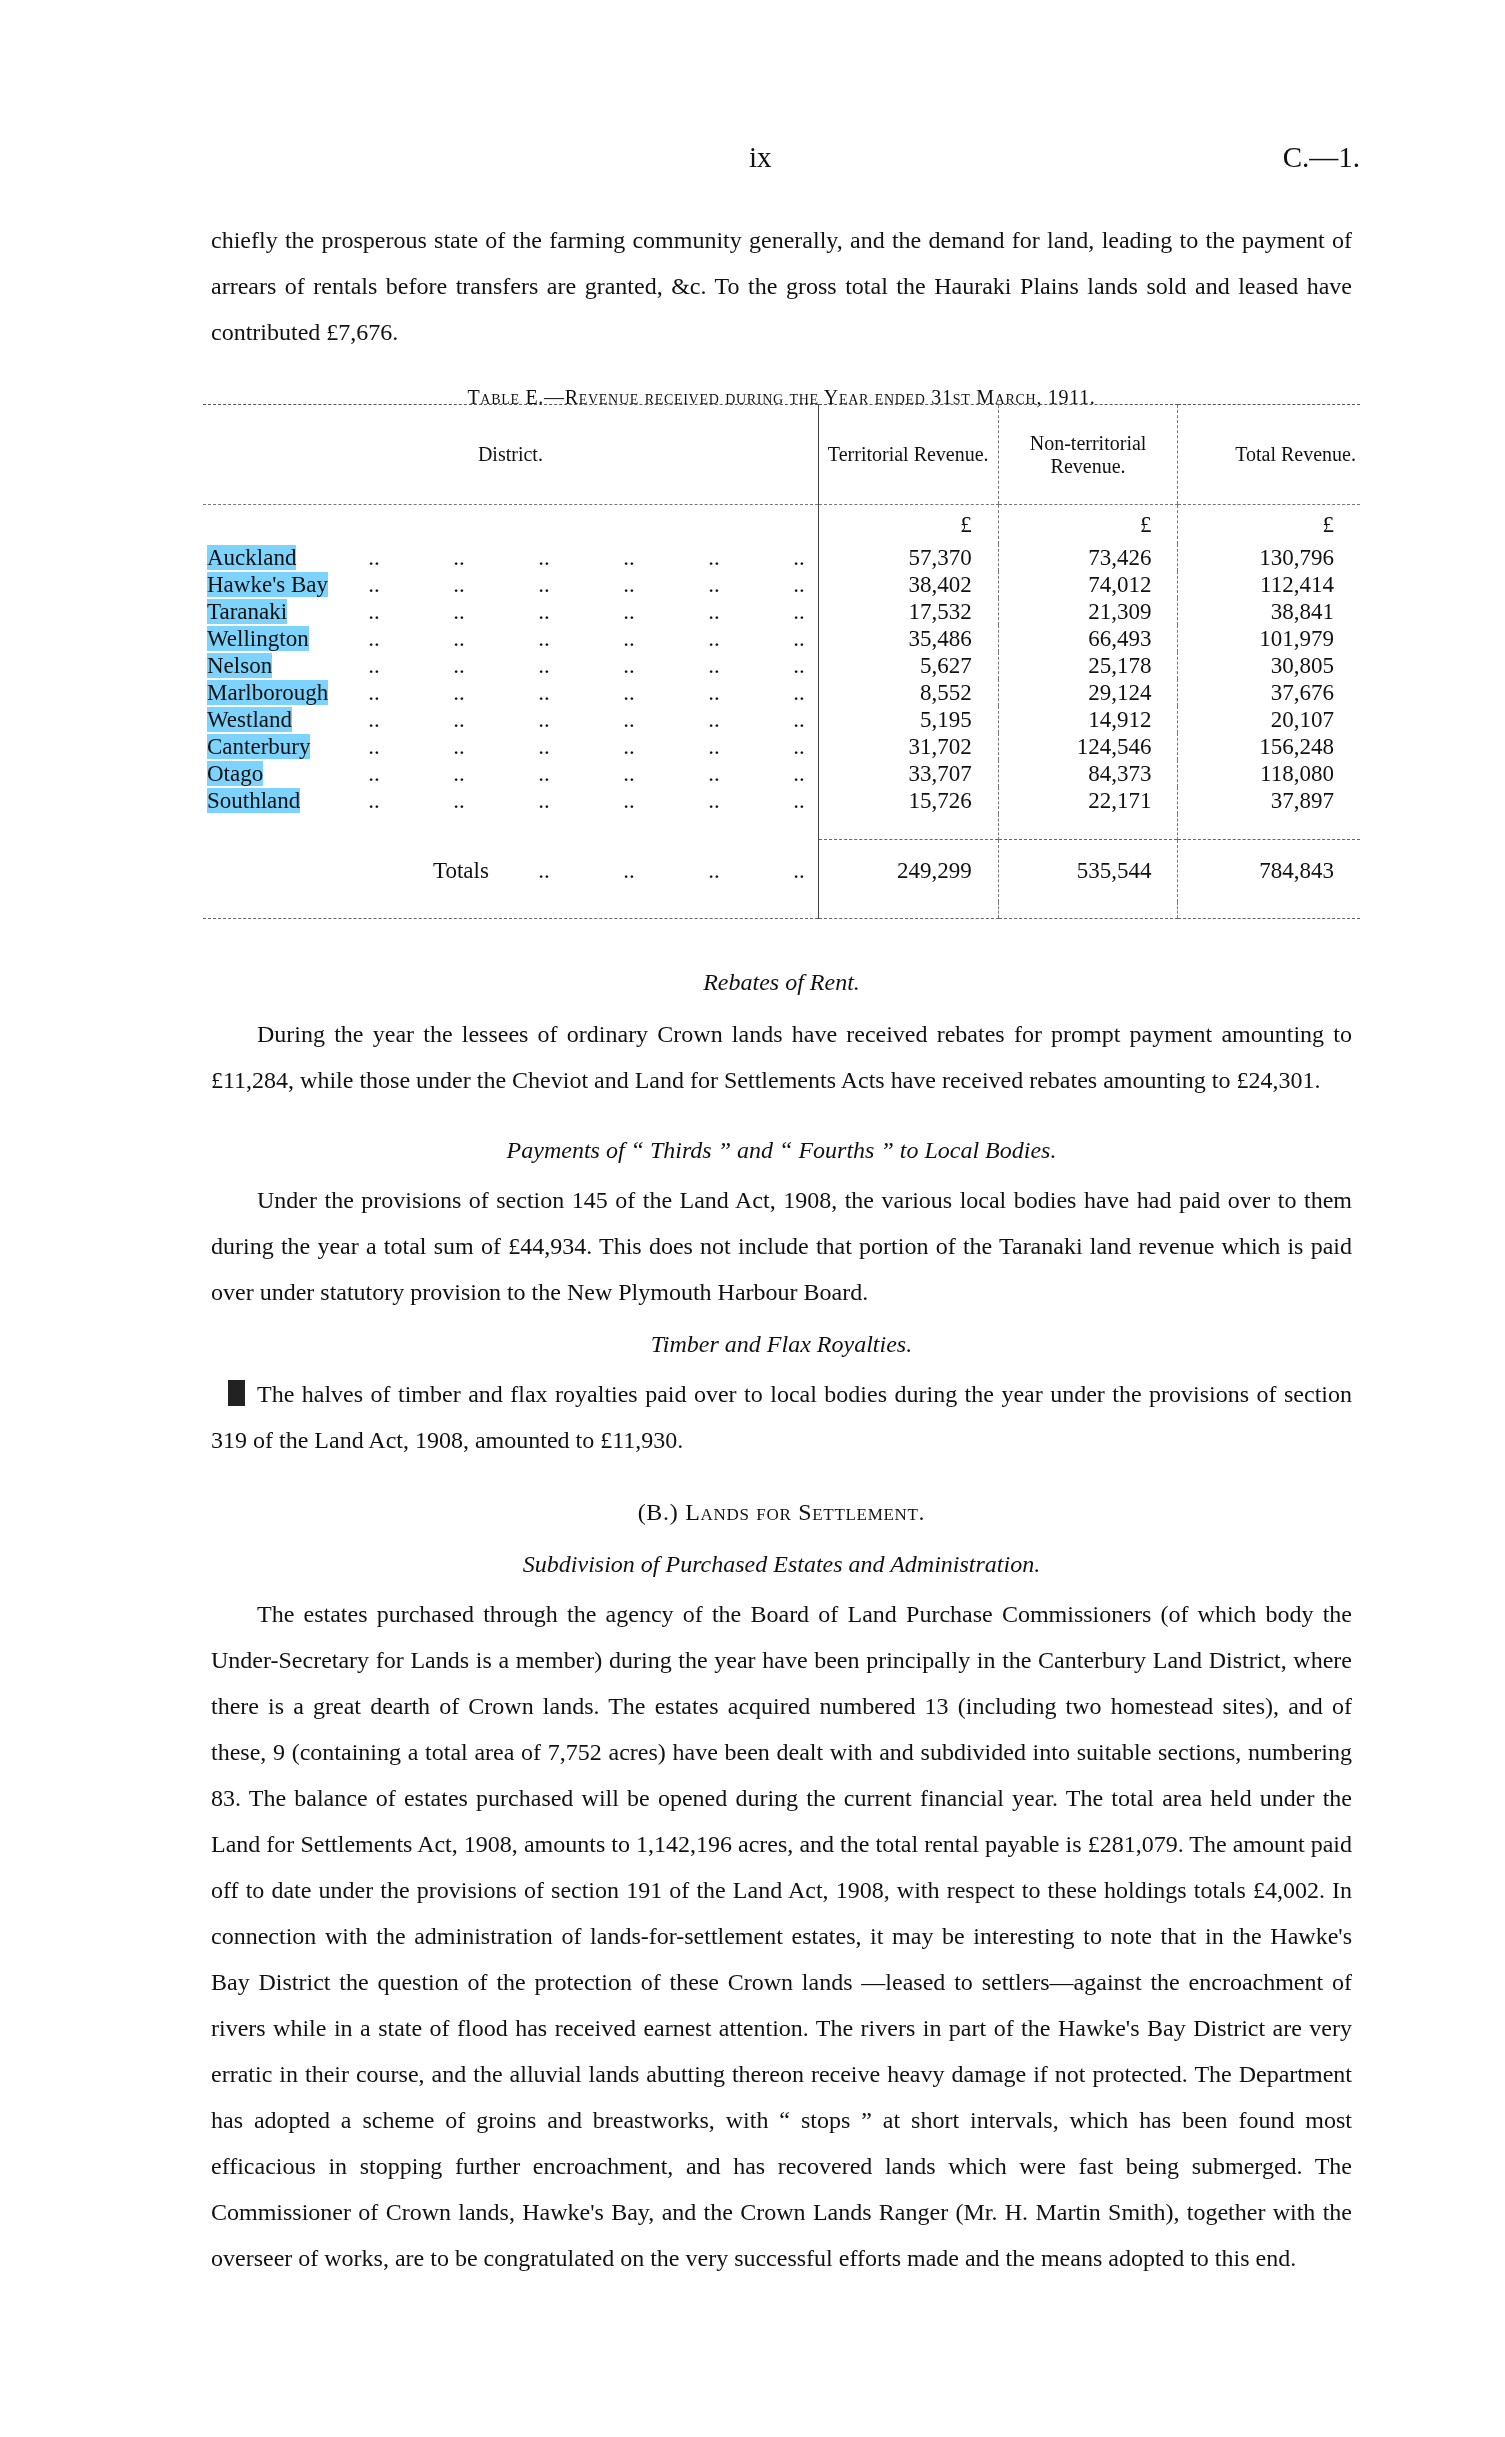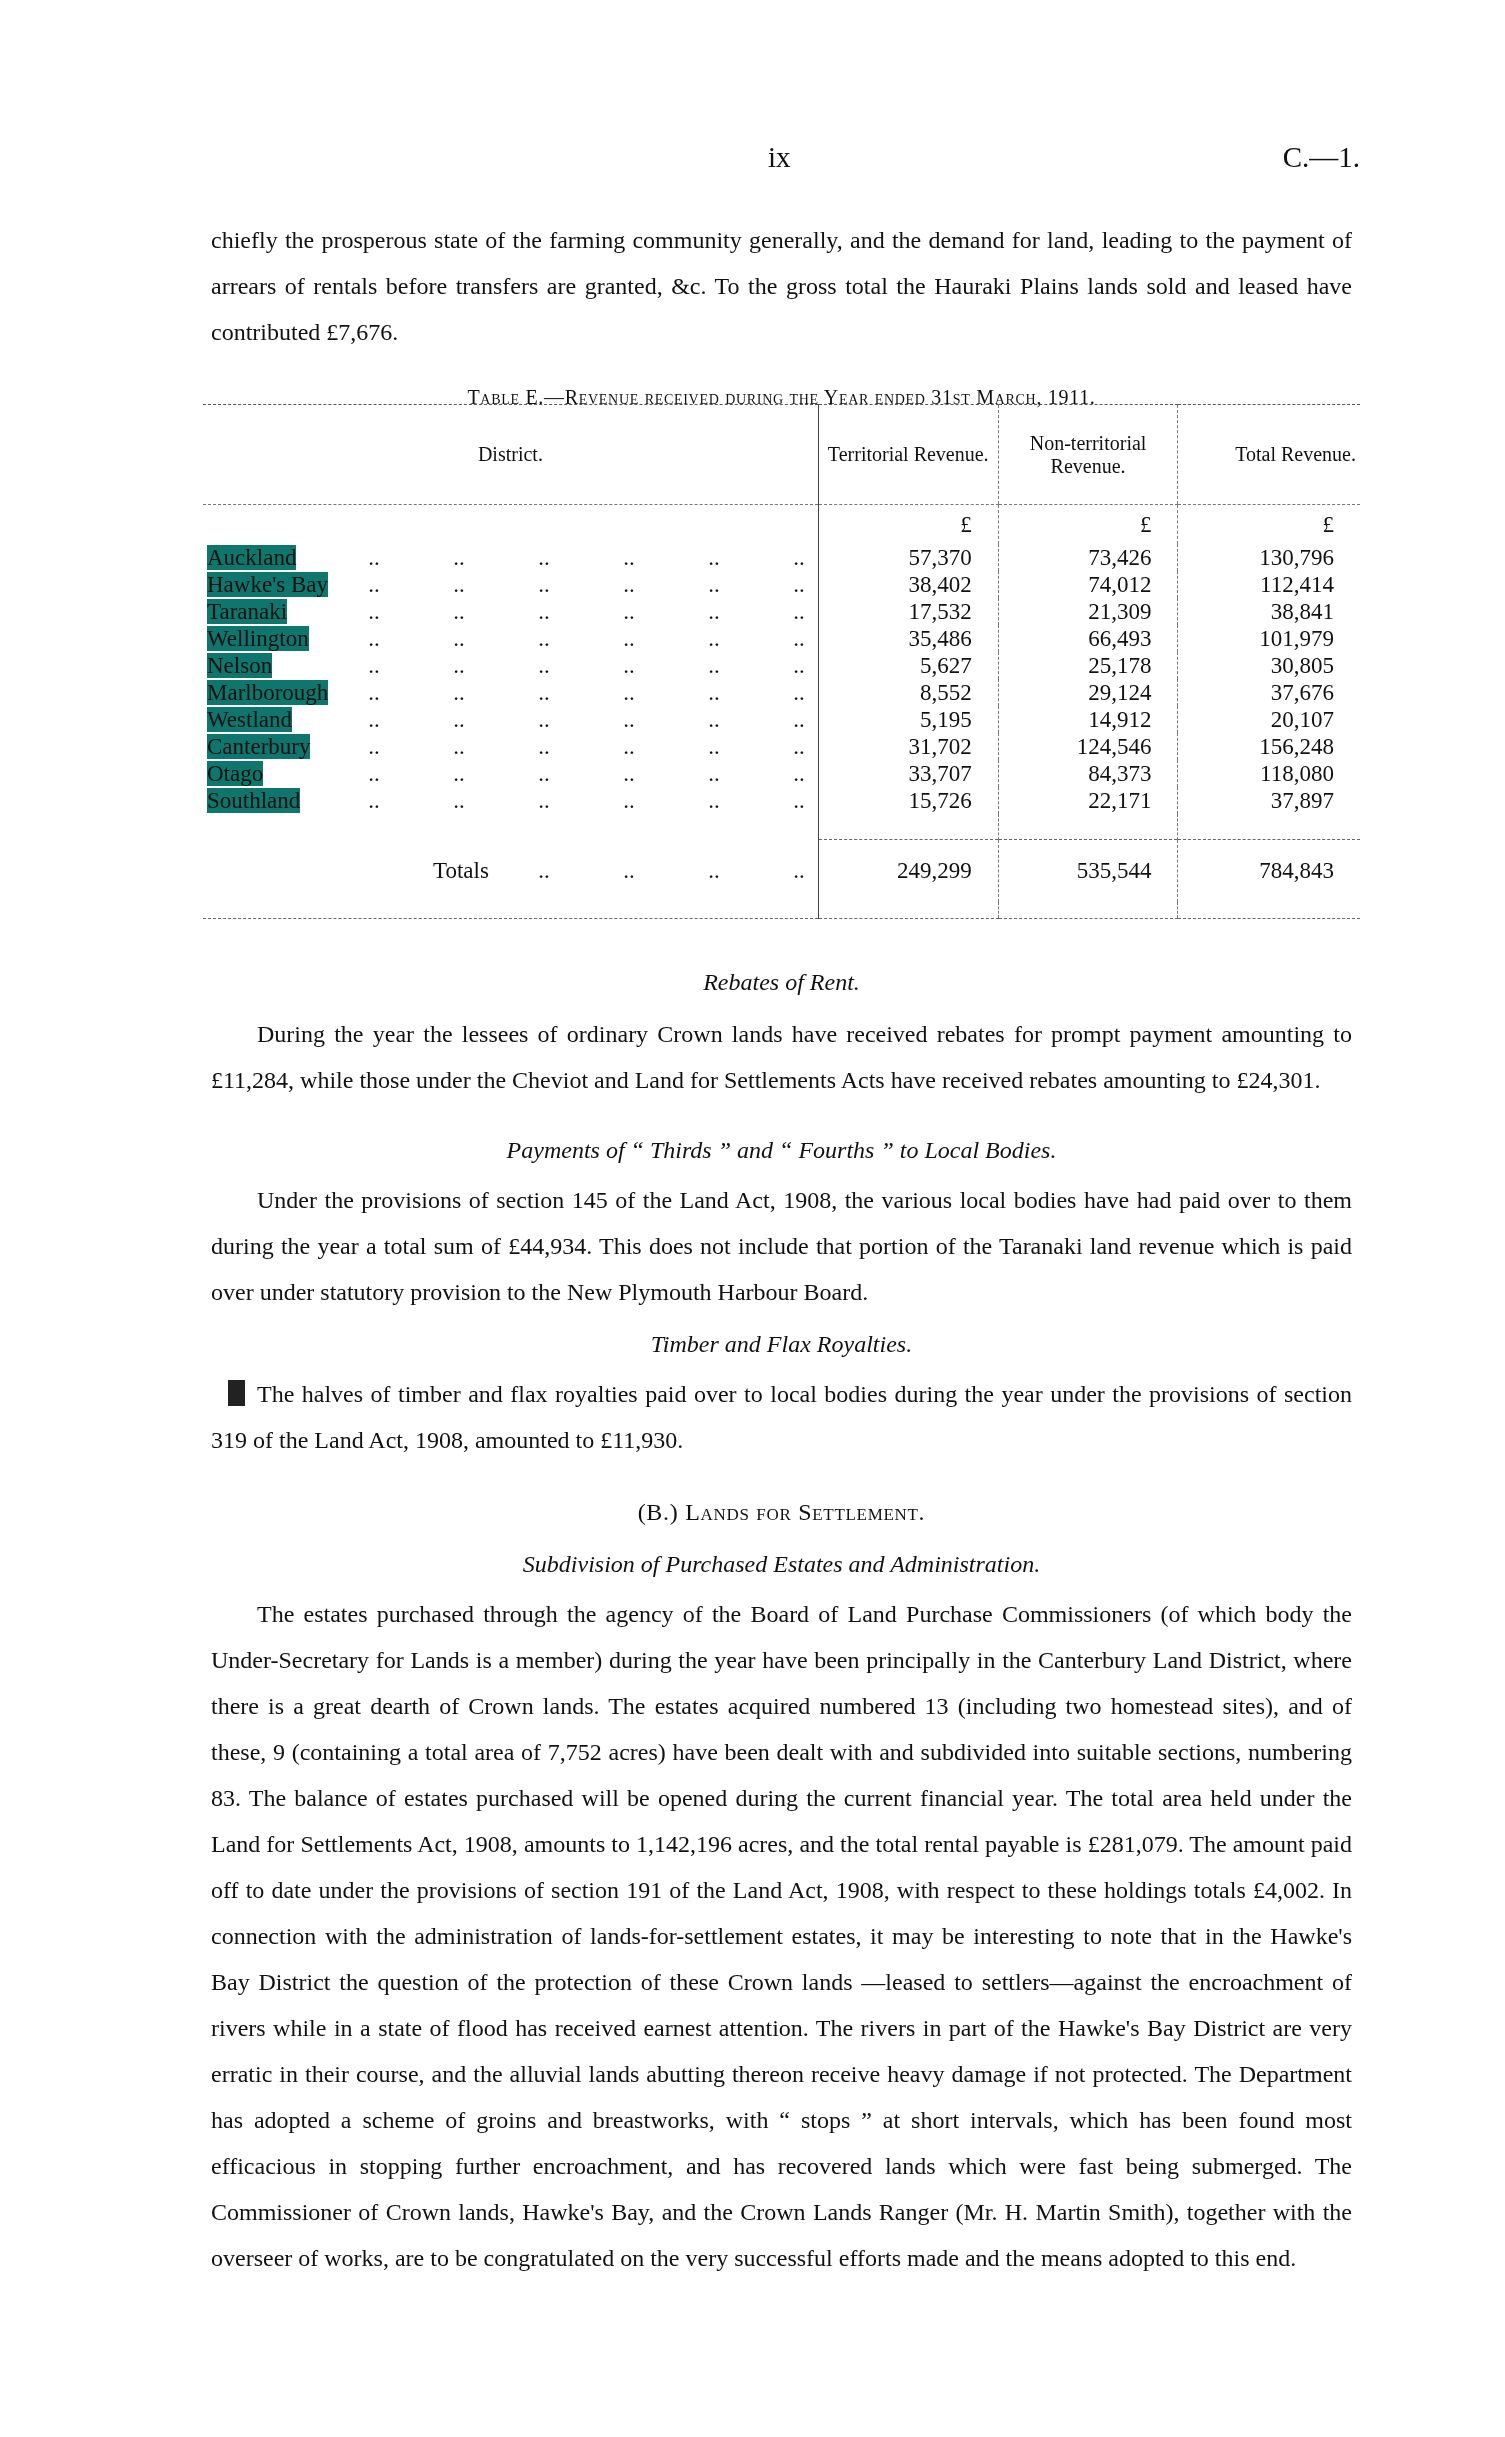--- a/index.html
+++ b/index.html
@@ -1,41 +1,41 @@
 <!DOCTYPE html>
 <html style="font-size:10.5px"><head>
 <meta charset="utf-8">
 <style>
   html, body { margin: 0; padding: 0; background: #ffffff; }
   body { width: 1506px; height: 2438px; position: relative; overflow: hidden;
          font-family: "Liberation Serif", "DejaVu Serif", serif; color: #111; }
   .page { position: absolute; left: 203px; top: 0; width: 1157px; }
   .runhead { position: absolute; top: 141px; left: 0; width: 1157px; height: 39px; font-size: 29px; }
-  .runhead .pno { position: absolute; left: 565px; top: 0; }
+  .runhead .pno { position: absolute; left: 546px; top: 0; }
   .runhead .ref { position: absolute; right: 0; top: 0; }
   p { margin: 8px; font-size: 24px; line-height: 46px; text-align: justify; text-align-last: left; }
   .indent { text-indent: 46px; }
   .block { position: absolute; left: 0; width: 1157px; }
   .center-head { text-align: center; font-size: 24px; }
   .italic-head { font-style: italic; }
   .smallcaps { font-variant: small-caps; letter-spacing: 0.7px; }
   
   .tbl-title { text-align: center; font-size: 20px; font-variant: small-caps; letter-spacing: 0.7px; }
   table.rev { position: absolute; left: 0; top: 404px; width: 1157px; border-collapse: collapse; font-size: 23px; }
   table.rev th { font-weight: normal; font-size: 20px; line-height: 22.3px; }
   table.rev .hrow th { border-top: 1.3px dashed #555; border-bottom: 1.3px dashed #777; height: 99px; vertical-align: middle; }
   table.rev td, table.rev th { padding: 0 4px; }
   table.rev .num { text-align: right; padding-right: 26px; }
   table.rev .c-dist { width: 667px; }
   table.rev .c-terr { width: 158px; border-left: 1.3px solid #444; }
   table.rev .c-non { width: 158px; border-left: 1.3px dashed #777; }
   table.rev .c-tot { width: 161px; border-left: 1.3px dashed #777; text-align: right; }
   table.rev td { height: 27px; line-height: 27px; }
   .dist-cell { position: relative; }
-  .dist-name { background: #0f766e; }
+  .dist-name { background: #7dd3fc; }
   .leaders { position: absolute; right: 13px; top: 0; letter-spacing: 0; }
   .leaders span { display: inline-block; width: 85px; text-align: right; }
   table.rev .unit td { height: 32px; line-height: 39px; }
   table.rev .spacer td { height: 25px; }
   table.rev .total-row td { border-top: 1.3px dashed #666; height: 62px; line-height: 62px; }
   table.rev .end td { border-bottom: 1.3px dashed #666; height: 16.4px; }
   .totals-label { position: absolute; left: 230px; top: 0; }
   .mark { display:inline-block; width: 17px; height: 26px; background: #222; vertical-align: -4px; margin-right: 12px; margin-left: -29px; }
 </style>
 </head>

